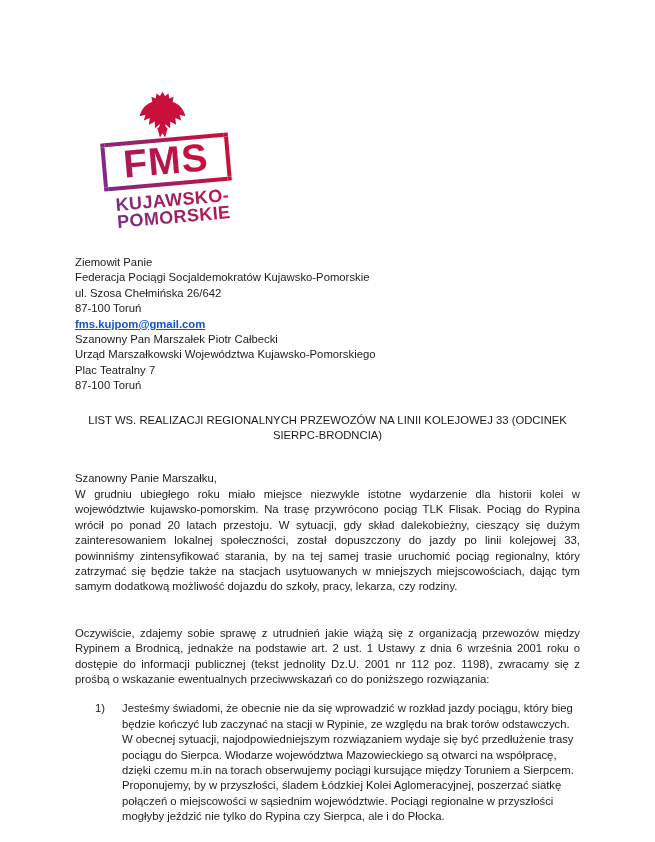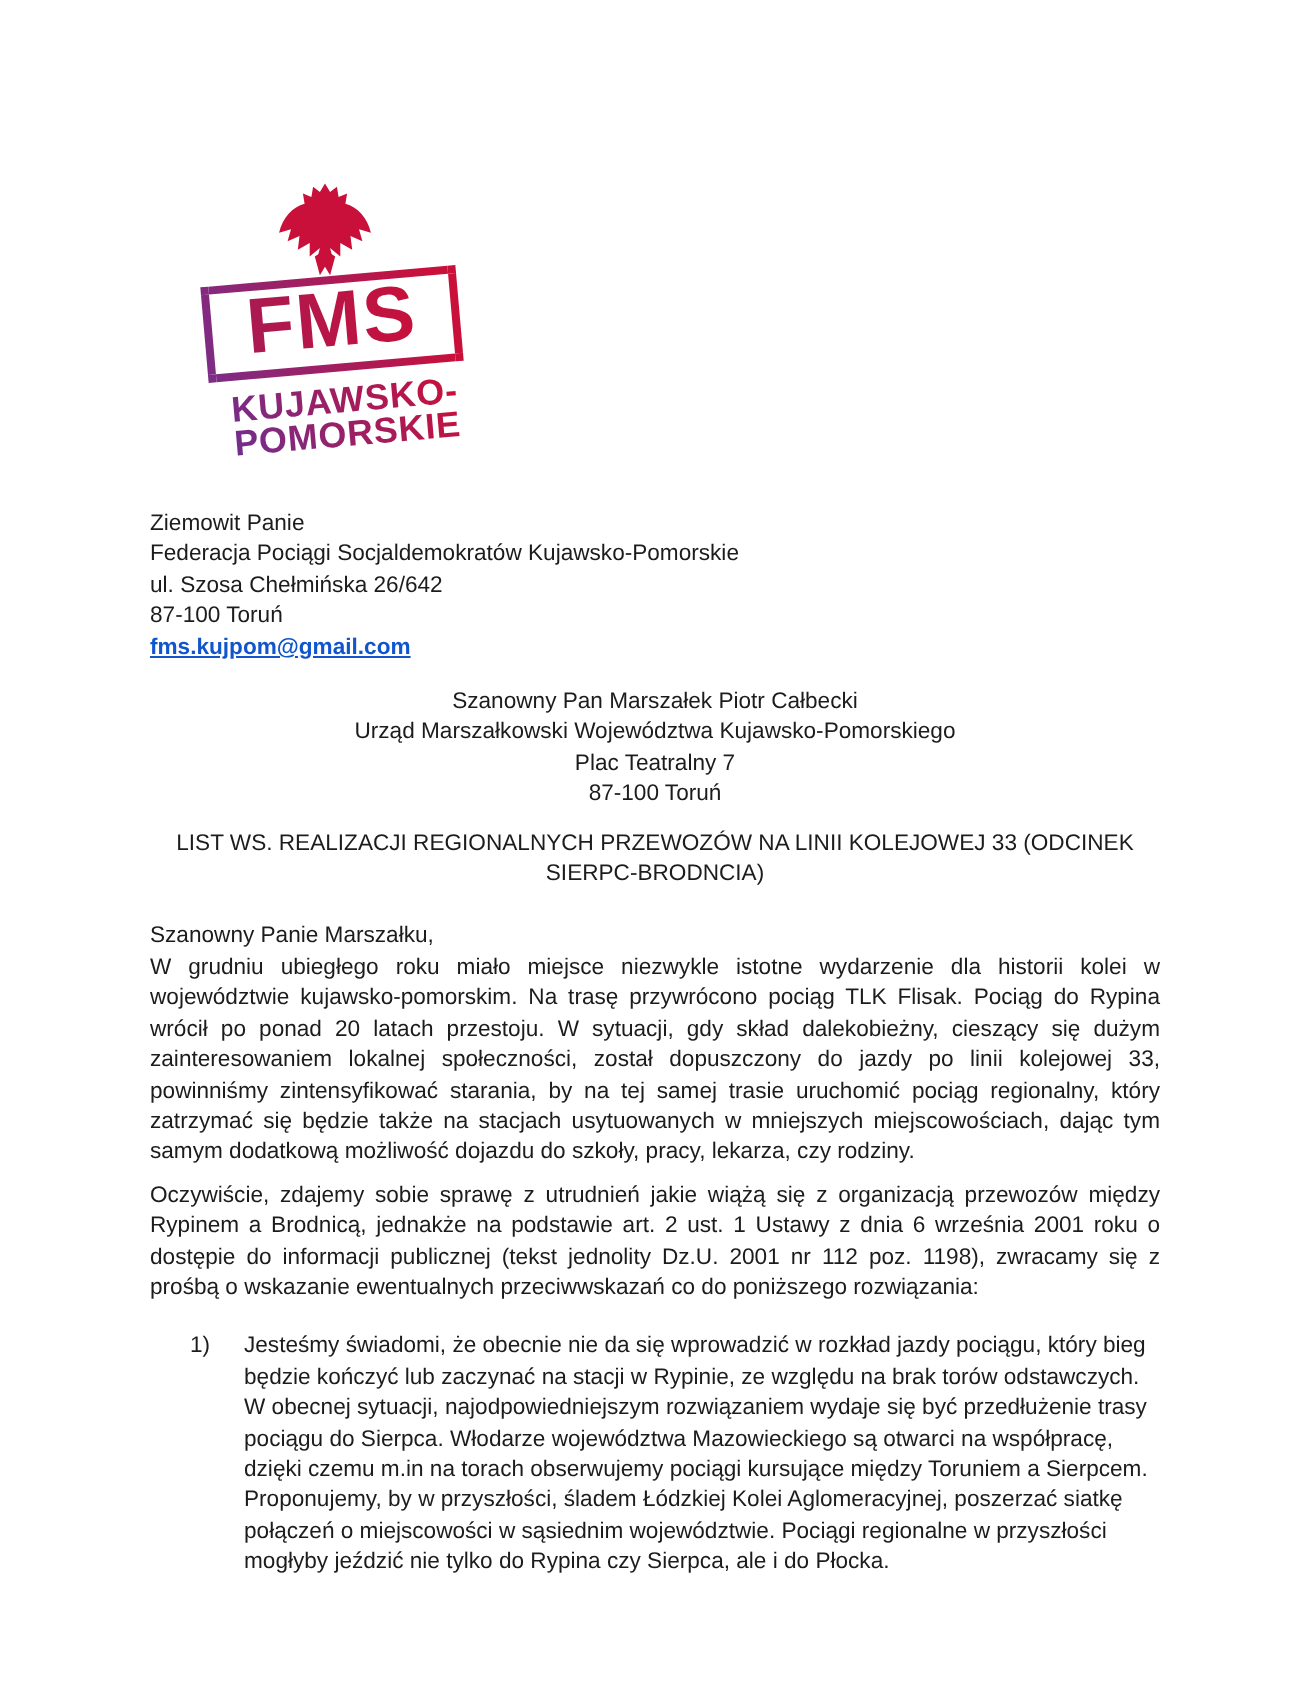--- a/index.html
+++ b/index.html
@@ -47,29 +47,29 @@
     }
     .grad-region {
       background:linear-gradient(60deg,#6f2f8f 0%,#c8103a 95%);
       -webkit-background-clip:text; background-clip:text;
       -webkit-text-fill-color:transparent; color:transparent;
     }
   }
 
   
   .sender { margin-top:22px; }
-  .recipient { margin-top:12px; text-align:center; }
+  .recipient { text-align:left; }
   .addr-line { white-space:nowrap; }
   .email-link { color:#1155cc; text-decoration:underline; cursor:pointer;font-weight:bold; }
 
   
-  .subject { margin-top:9px; text-align:center; }
-  .body-start { margin-top:16px; }
+  .subject { margin-top:19px; text-align:center; }
+  .body-start { margin-top:28px; }
   .para-justify { text-align:justify; }
-  .para-gap { margin-top:6px; }
+  .para-gap { margin-top:31px; }
   .num-list { margin-top:14px; }
   .list-item { position:relative; padding-left:47px; }
   .list-marker { position:absolute; left:20px; top:0; }
 </style>
 </head>
 <body>
 
 <div class="page">
 
   <div class="logo-block">

